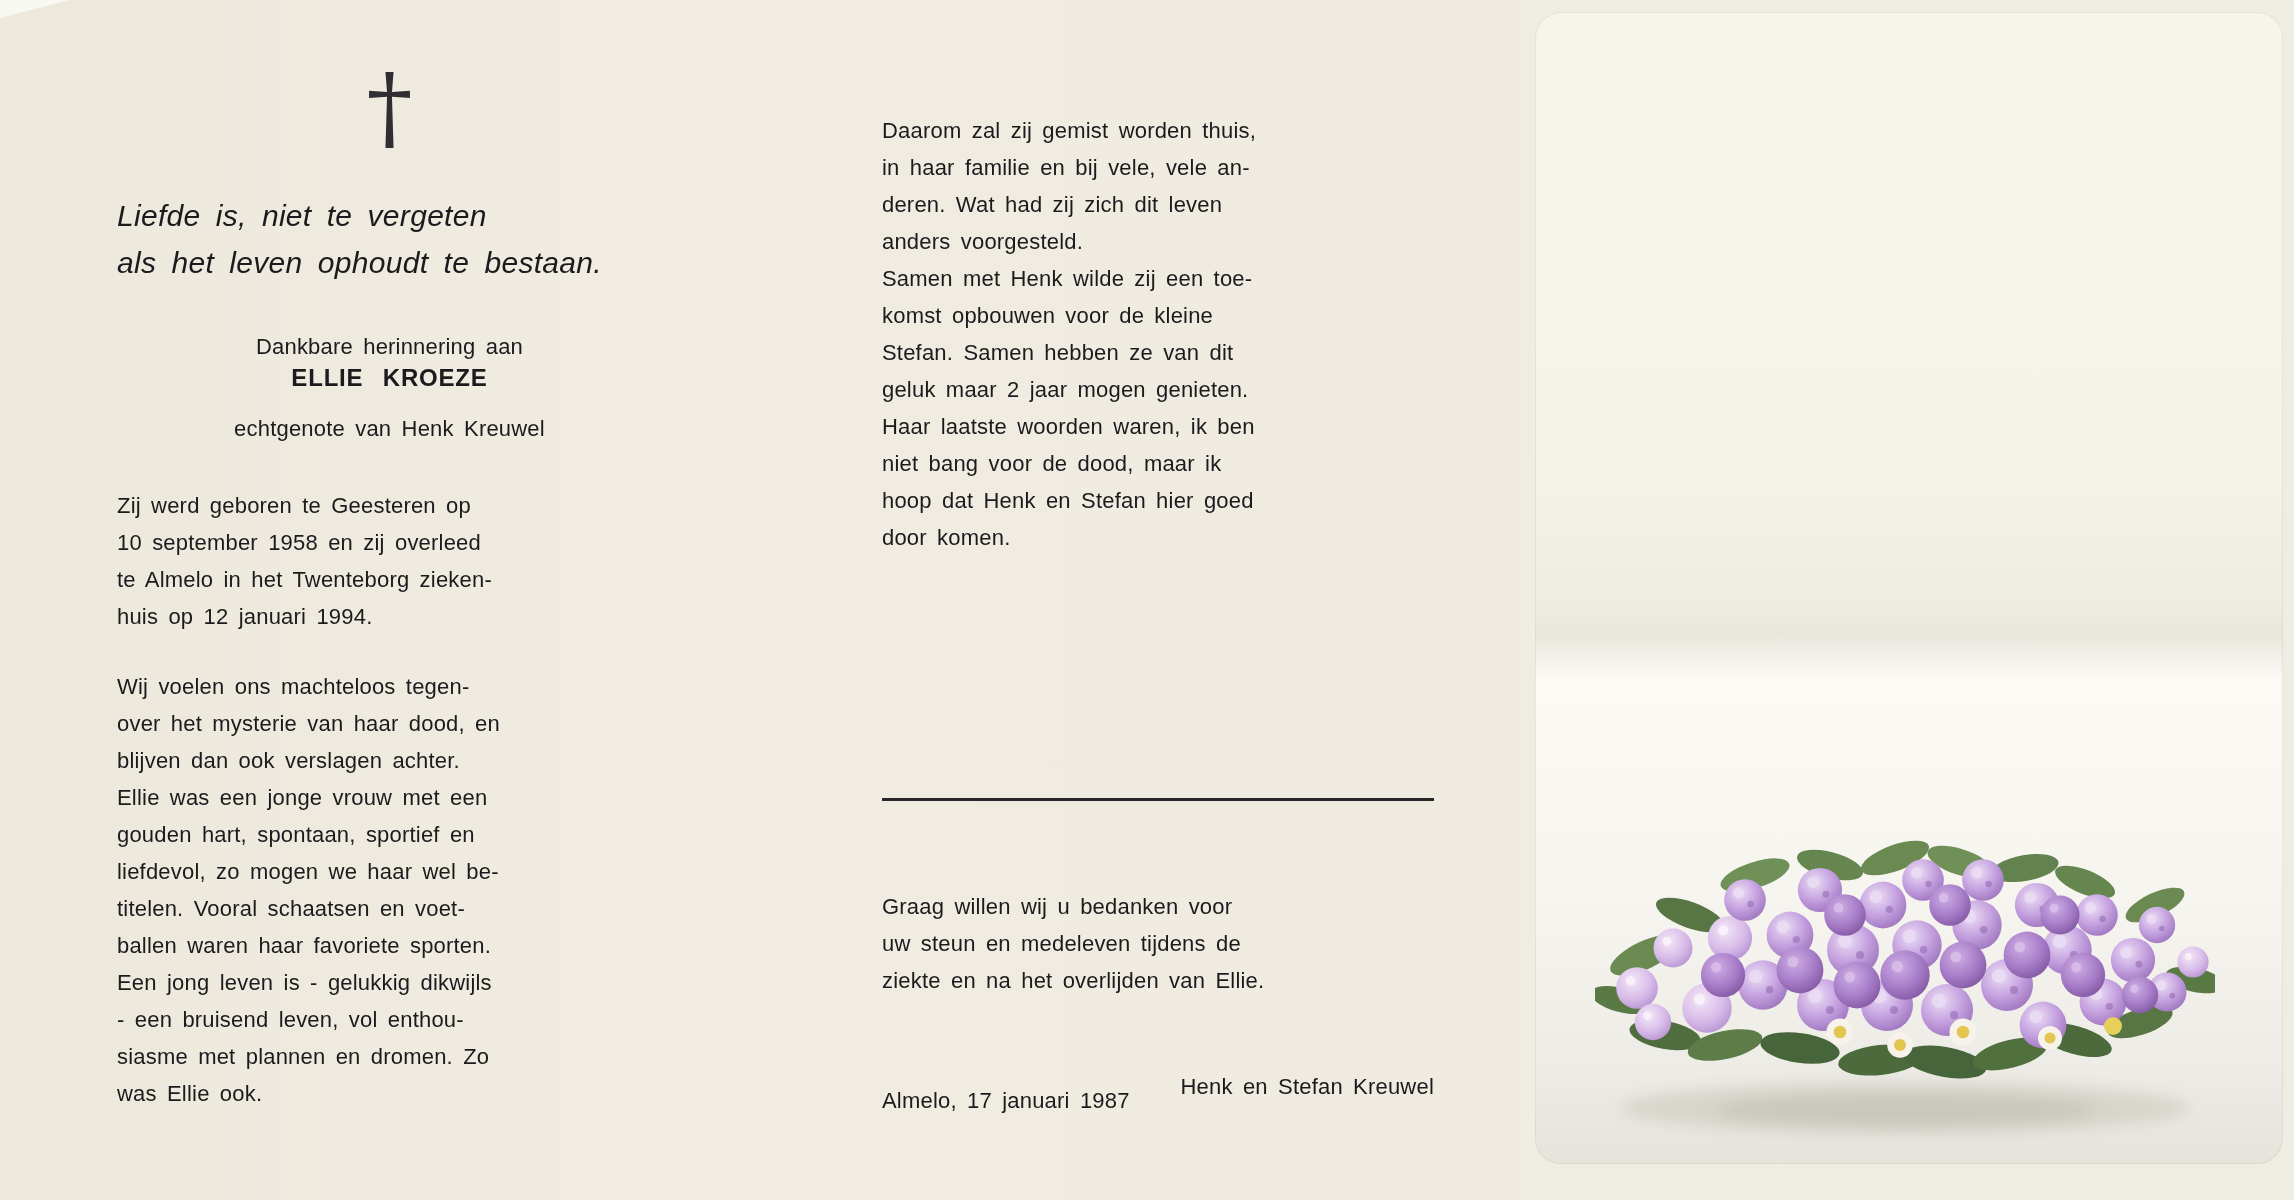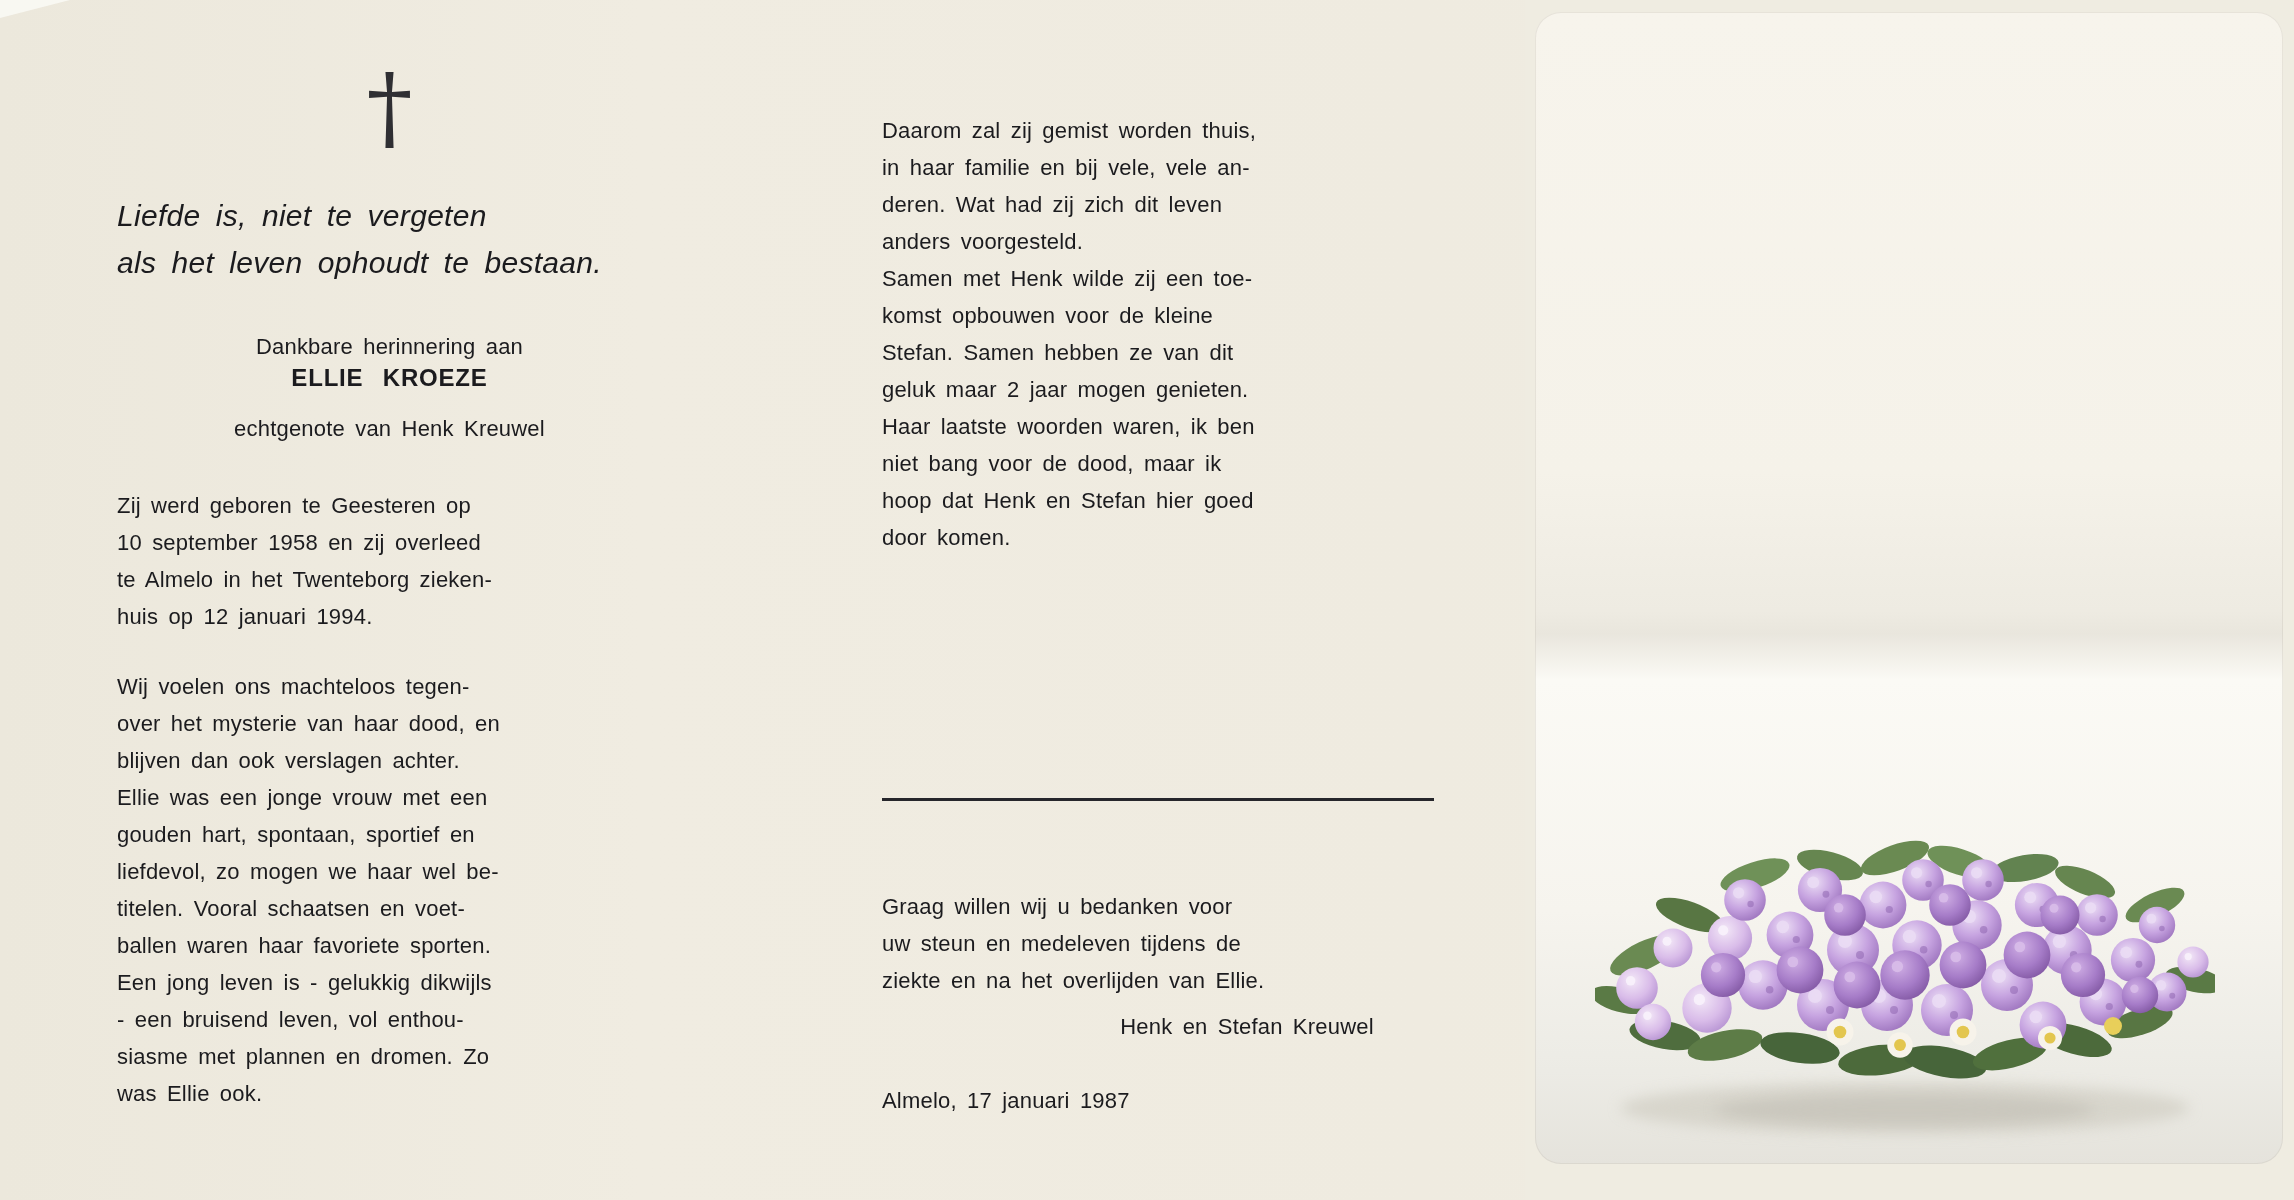--- a/index.html
+++ b/index.html
@@ -72,21 +72,21 @@
 
   .para-continuation { top: 112px; }
   .para-farewell { top: 598px; }
   .signature { top: 712px; padding-left: 400px; box-sizing: border-box; }
   .divider {
     top: 798px;
     height: 3px;
     background: #26262b;
   }
   .para-thanks { top: 888px; }
-  .family-names { top: 1008px; padding-left: 178px; box-sizing: border-box; text-align: center; }
+  .family-names { top: 1068px; padding-left: 178px; box-sizing: border-box; text-align: right; }
   .dateline { top: 1082px; }
 
   .panel-right {
     position: absolute;
     left: 1525px; top: 0;
     width: 769px; height: 1200px;
     background: #efece1;
   }
   .photo {
     position: absolute;

